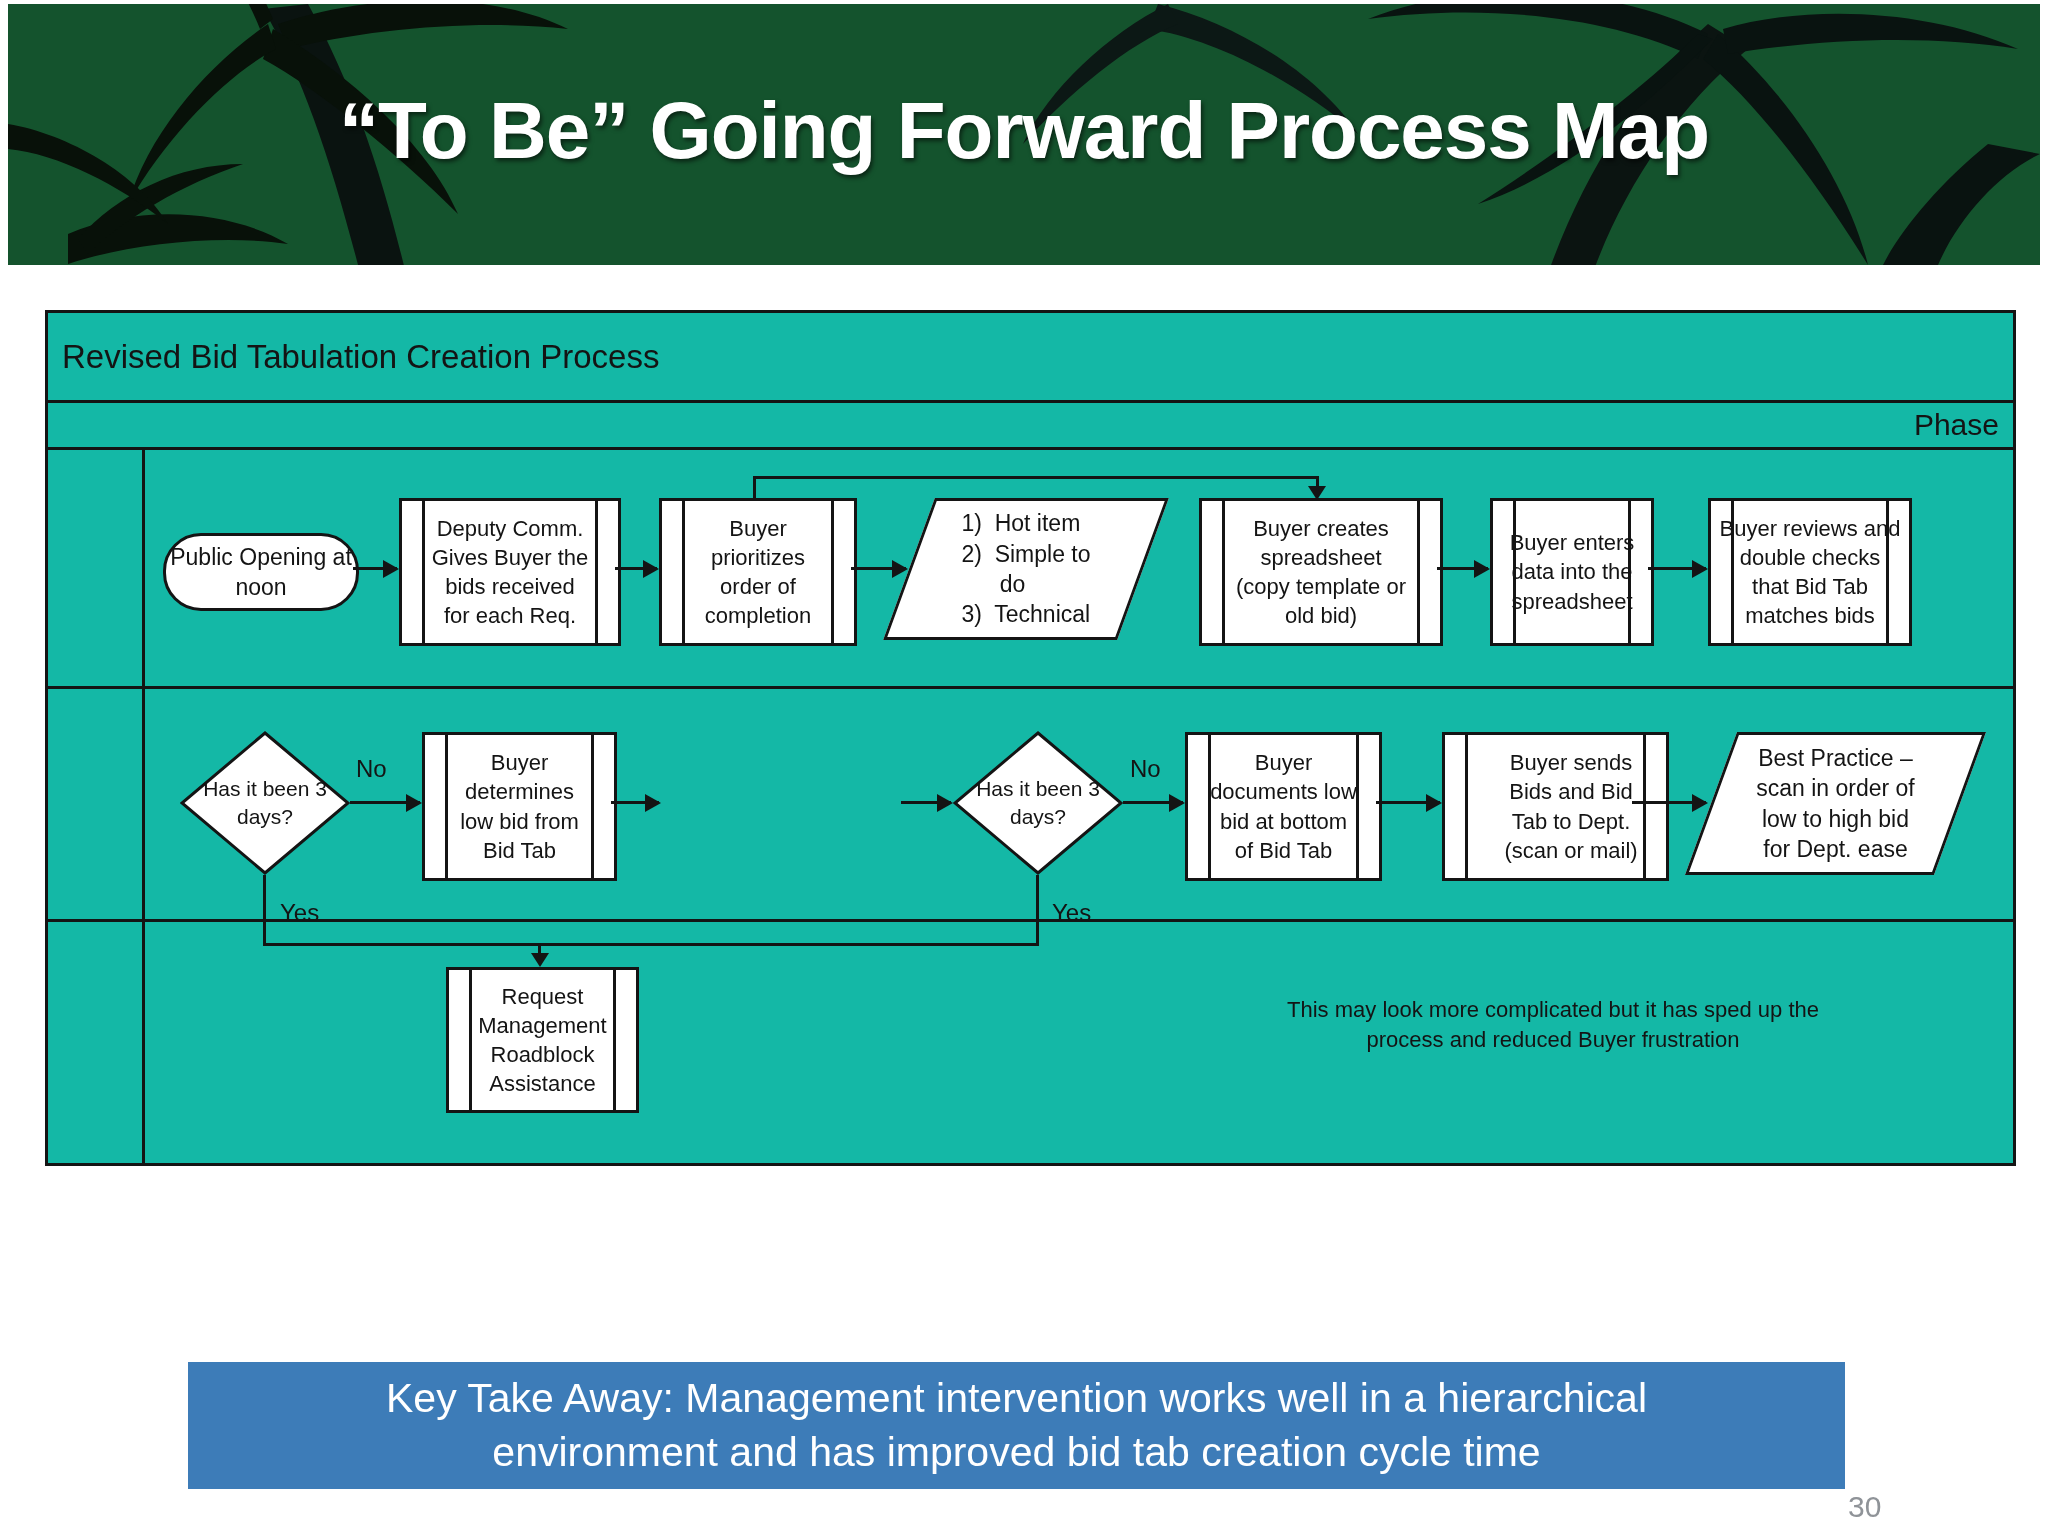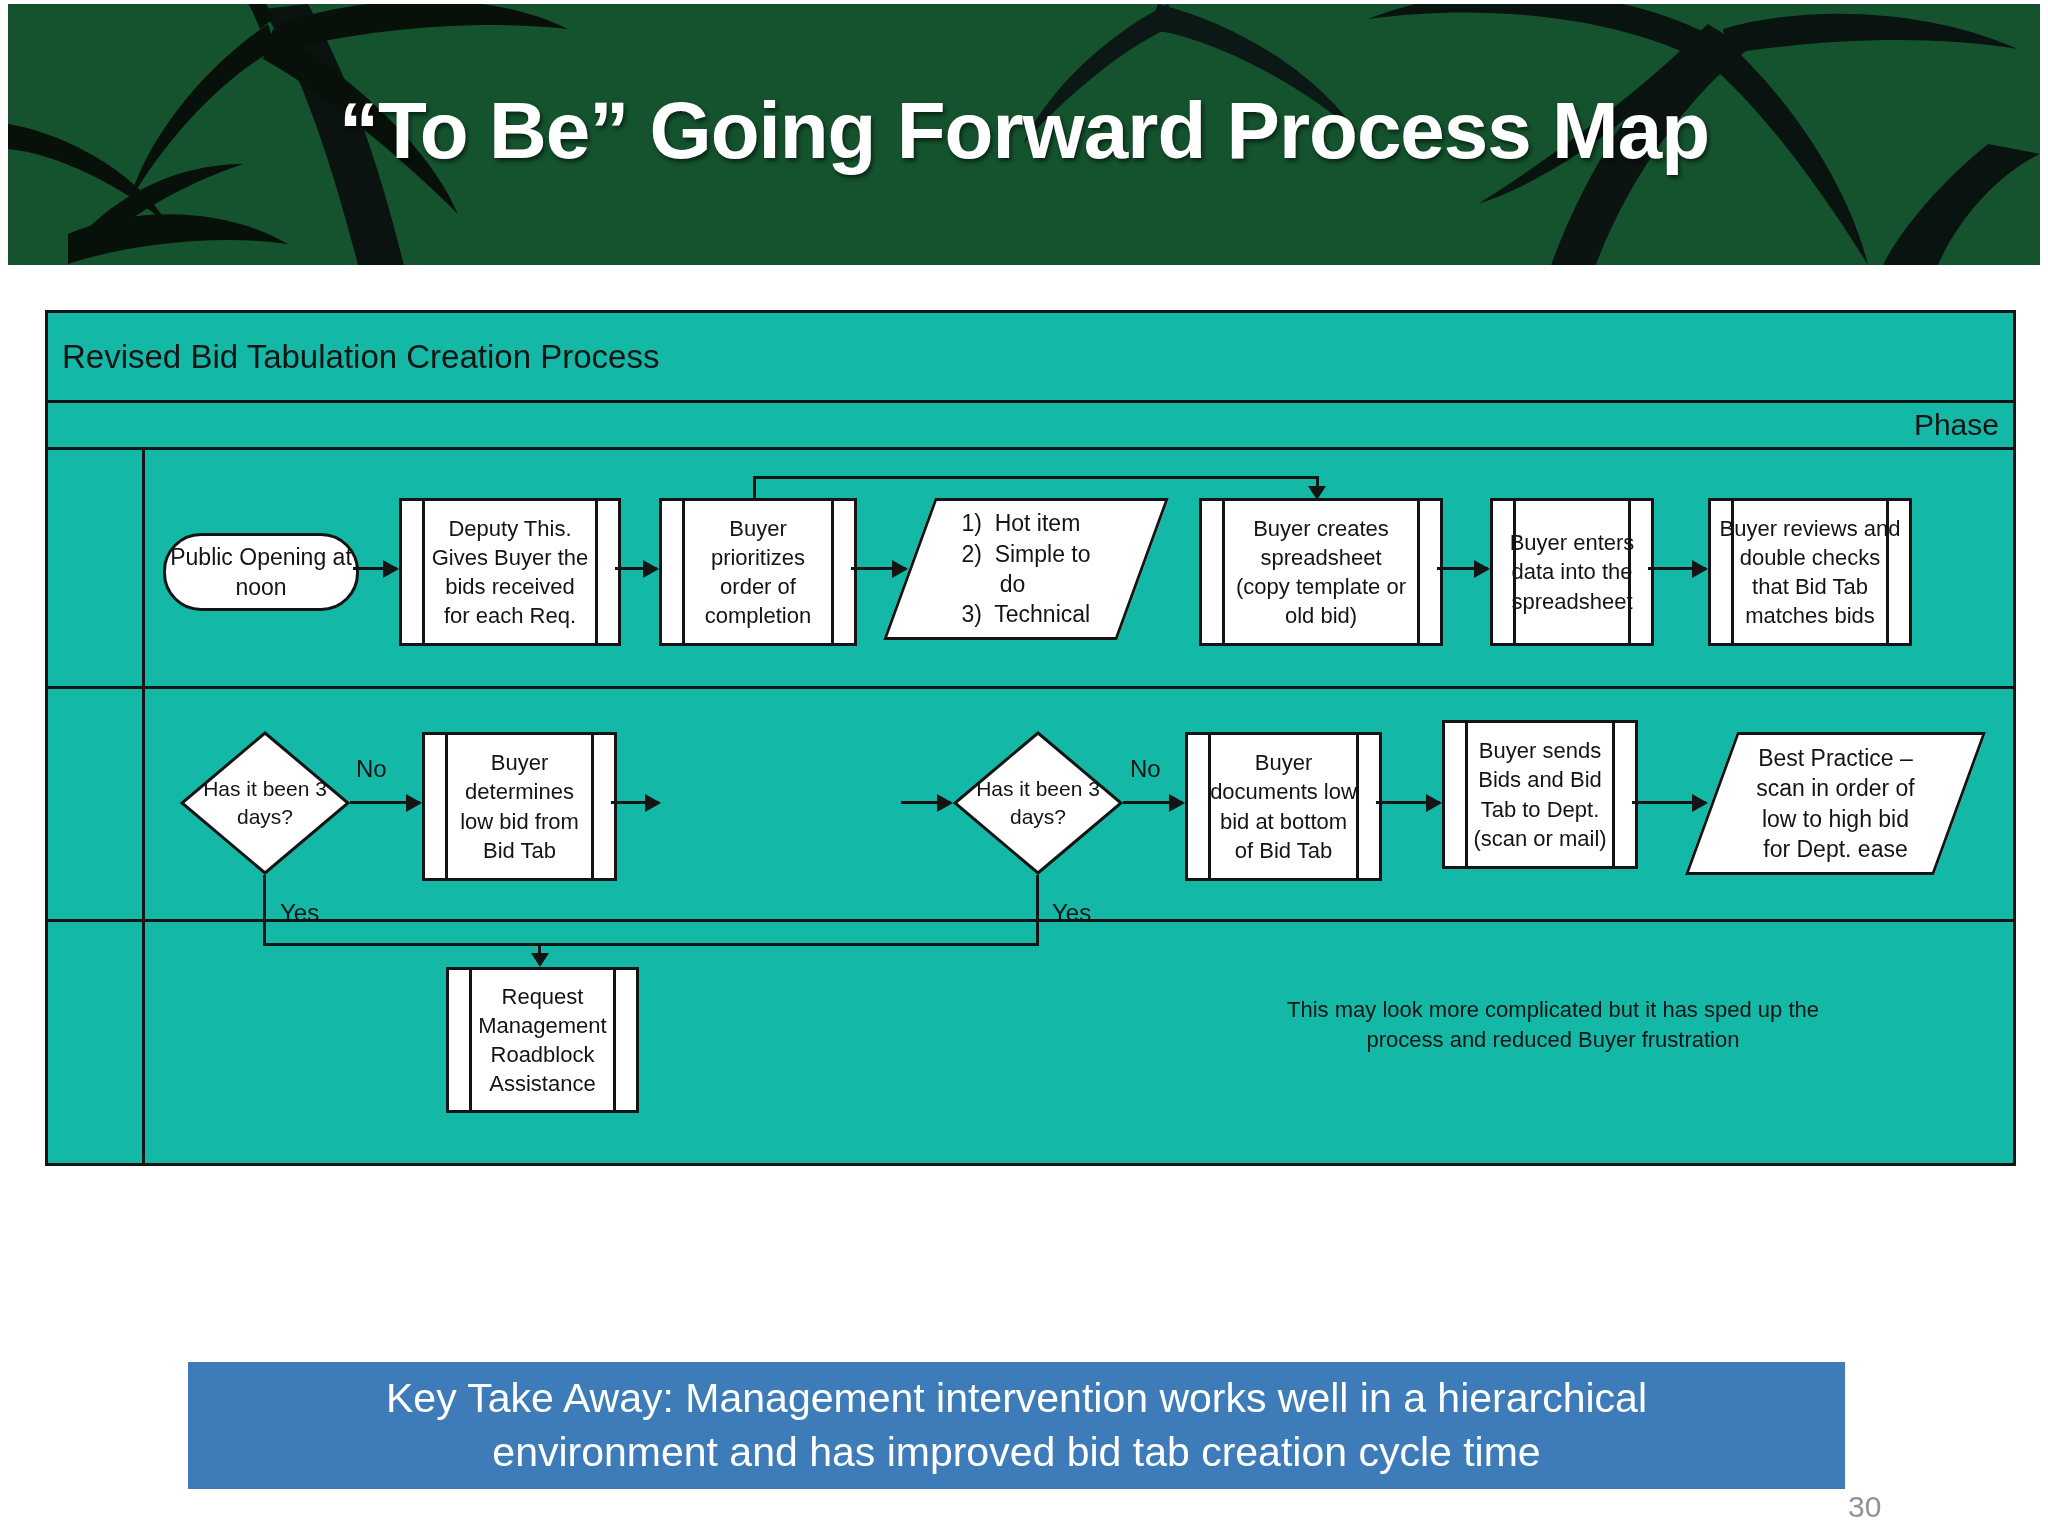--- a/index.html
+++ b/index.html
@@ -132,21 +132,21 @@
     <div class="lane-col-line"></div>
     <div class="lane-div" style="top:373px;"></div>
     <div class="lane-div" style="top:606px;"></div>
 
     <div class="shape terminator" style="left:115px; top:220px; width:190px; height:72px;">
       <div class="shape-text">Public Opening at
 noon</div>
     </div>
 
     <div class="shape subproc" style="left:351px; top:185px; width:216px; height:142px;">
-      <div class="shape-text">Deputy This.
+      <div class="shape-text">Deputy Comm.
 Gives Buyer the
 bids received
 for each Req.</div>
     </div>
 
     <div class="shape subproc" style="left:611px; top:185px; width:192px; height:142px;">
       <div class="shape-text">Buyer
 prioritizes
 order of
 completion</div>
@@ -215,21 +215,21 @@
 days?</div>
     </div>
 
     <div class="shape subproc" style="left:1137px; top:419px; width:191px; height:143px;">
       <div class="shape-text">Buyer
 documents low
 bid at bottom
 of Bid Tab</div>
     </div>
 
-    <div class="shape subproc" style="left:1394px; top:407px; width:190px; height:143px;">
+    <div class="shape subproc" style="left:1394px; top:419px; width:190px; height:143px;padding-left:31px;">
       <div class="shape-text">Buyer sends
 Bids and Bid
 Tab to Dept.
 (scan or mail)</div>
     </div>
 
     <div class="shape para" style="left:1635px; top:419px; width:305px; height:143px;">
       <div class="para-bg"></div>
       <div class="shape-text">Best Practice –
 scan in order of

